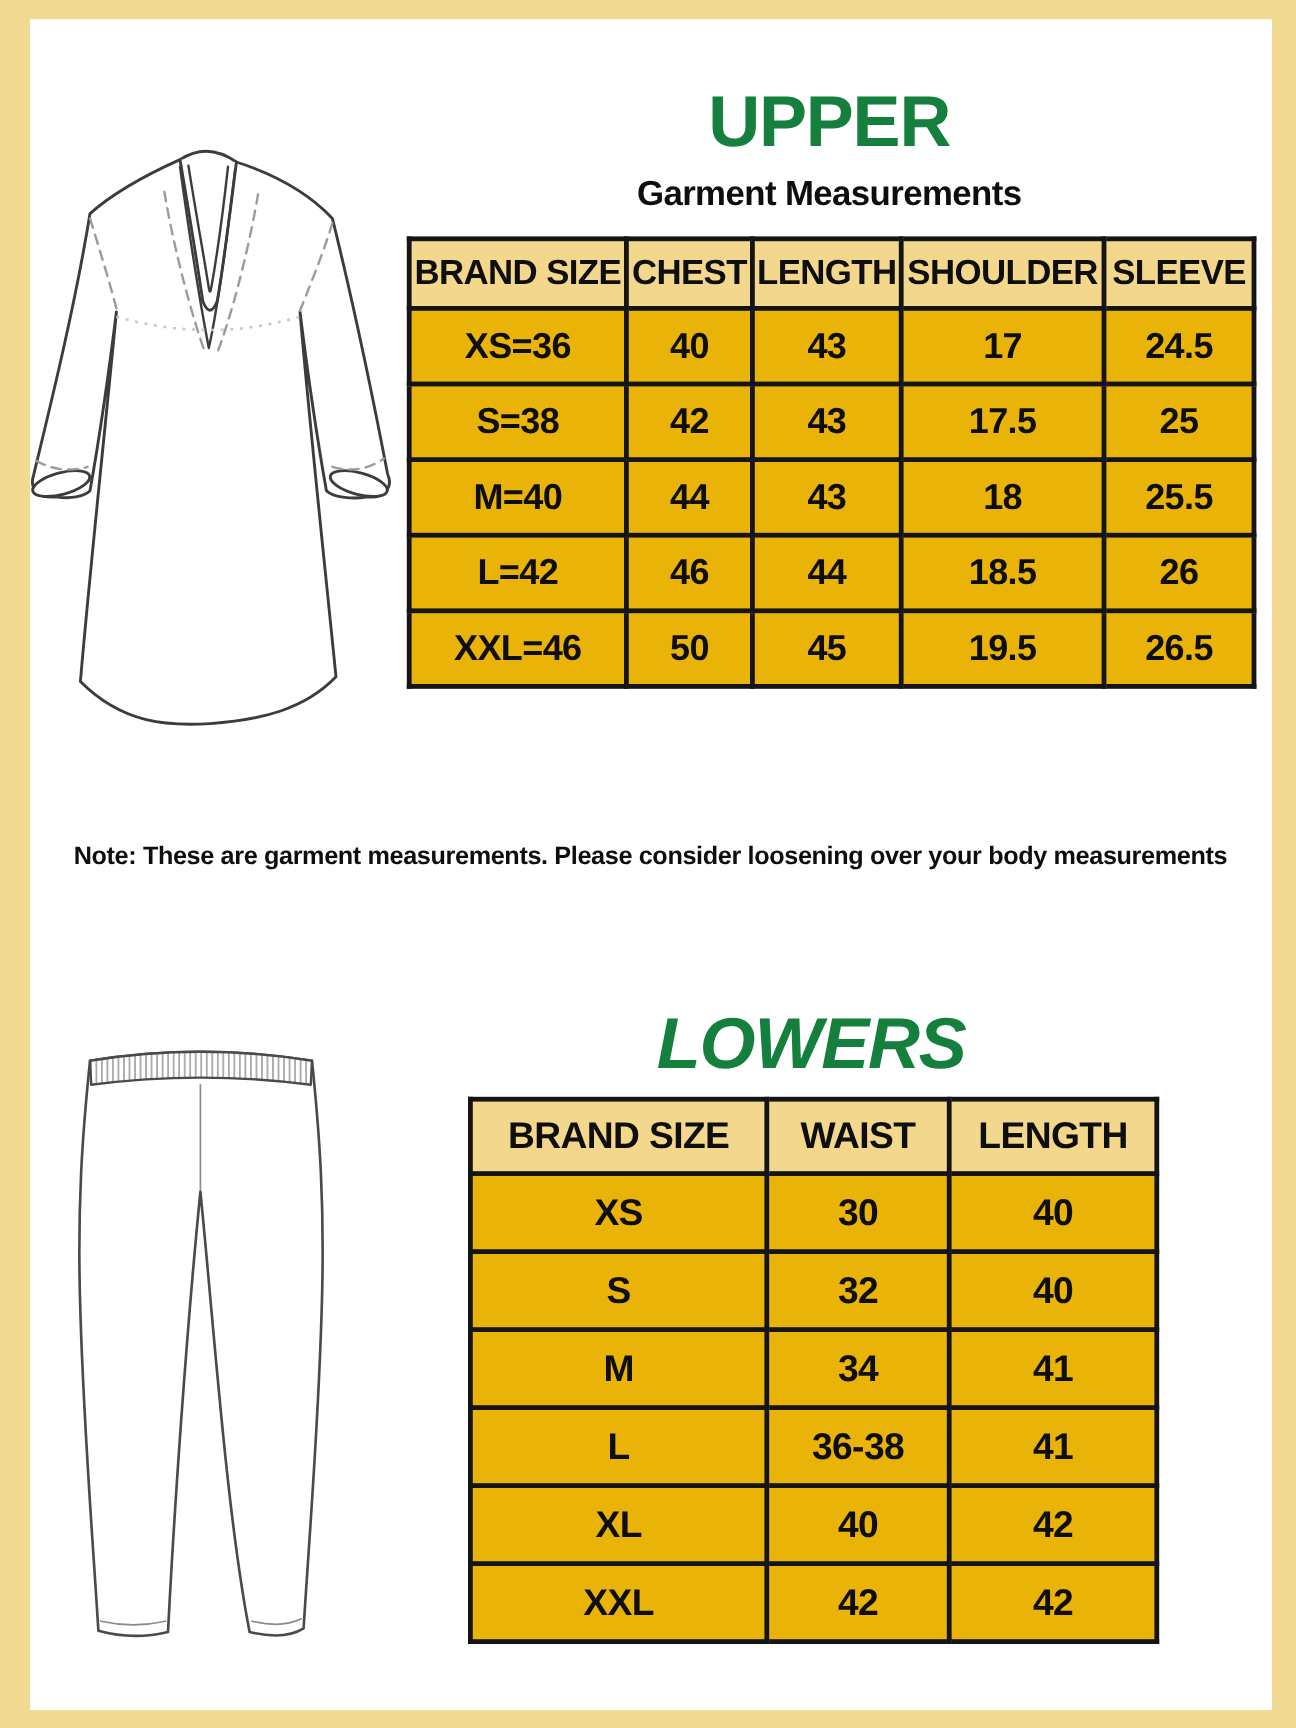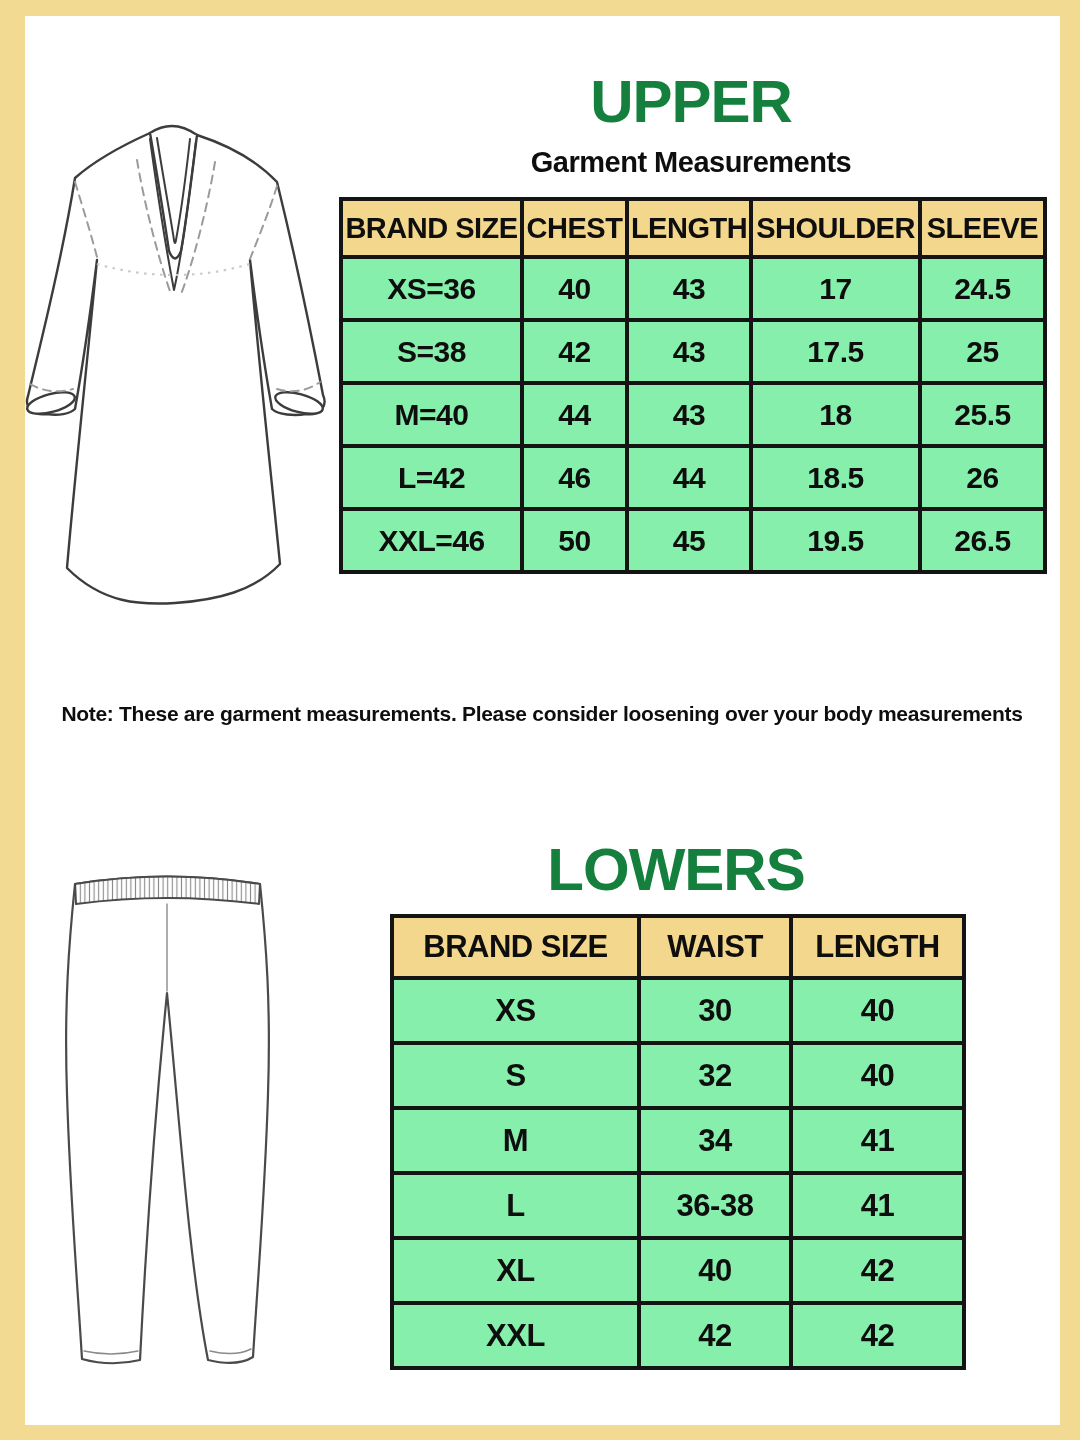--- a/index.html
+++ b/index.html
@@ -27,33 +27,33 @@
   .pants{left:55px;top:862px;width:300px;height:540px;}
   table.meas{
     position:absolute;border-collapse:collapse;table-layout:fixed;
     border:4px solid #0ea5e9;
   }
   table.meas th,table.meas td{
     border:4px solid #141414;text-align:center;vertical-align:middle;
     font-weight:700;padding:0;letter-spacing:-0.5px;color:#0e0e0e;
   }
   table.meas th{background:#F2D78C;}
-  table.meas td{background:#86efac;}
+  table.meas td{background:#eab308;}
   .upper-table{left:339px;top:197px;width:704px;}
   .upper-table th{height:54px;font-size:29px;}
   .upper-table td{height:59px;font-size:30px;}
   .lowers-table{left:390px;top:914px;width:572px;}
   .lowers-table th{height:58px;font-size:31px;}
   .lowers-table td{height:61px;font-size:31px;}
   .note{
     position:absolute;left:52px;top:696px;width:980px;text-align:center;
     font-size:21px;font-weight:700;line-height:35px;letter-spacing:-0.3px;color:#0e0e0e;
   }
   .note div{white-space:nowrap;}
-  .lowers-title{left:390px;top:840px;width:572px;font-size:60px;}
+  .lowers-title{left:390px;top:840px;width:572px;font-size:60px;font-style:italic;}
 </style>
 </head>
 <body>
 
 <div class="page">
   <div class="frame"></div>
 
   <h1 class="title upper-title">UPPER</h1>
   <h2 class="subtitle">Garment Measurements</h2>
 

